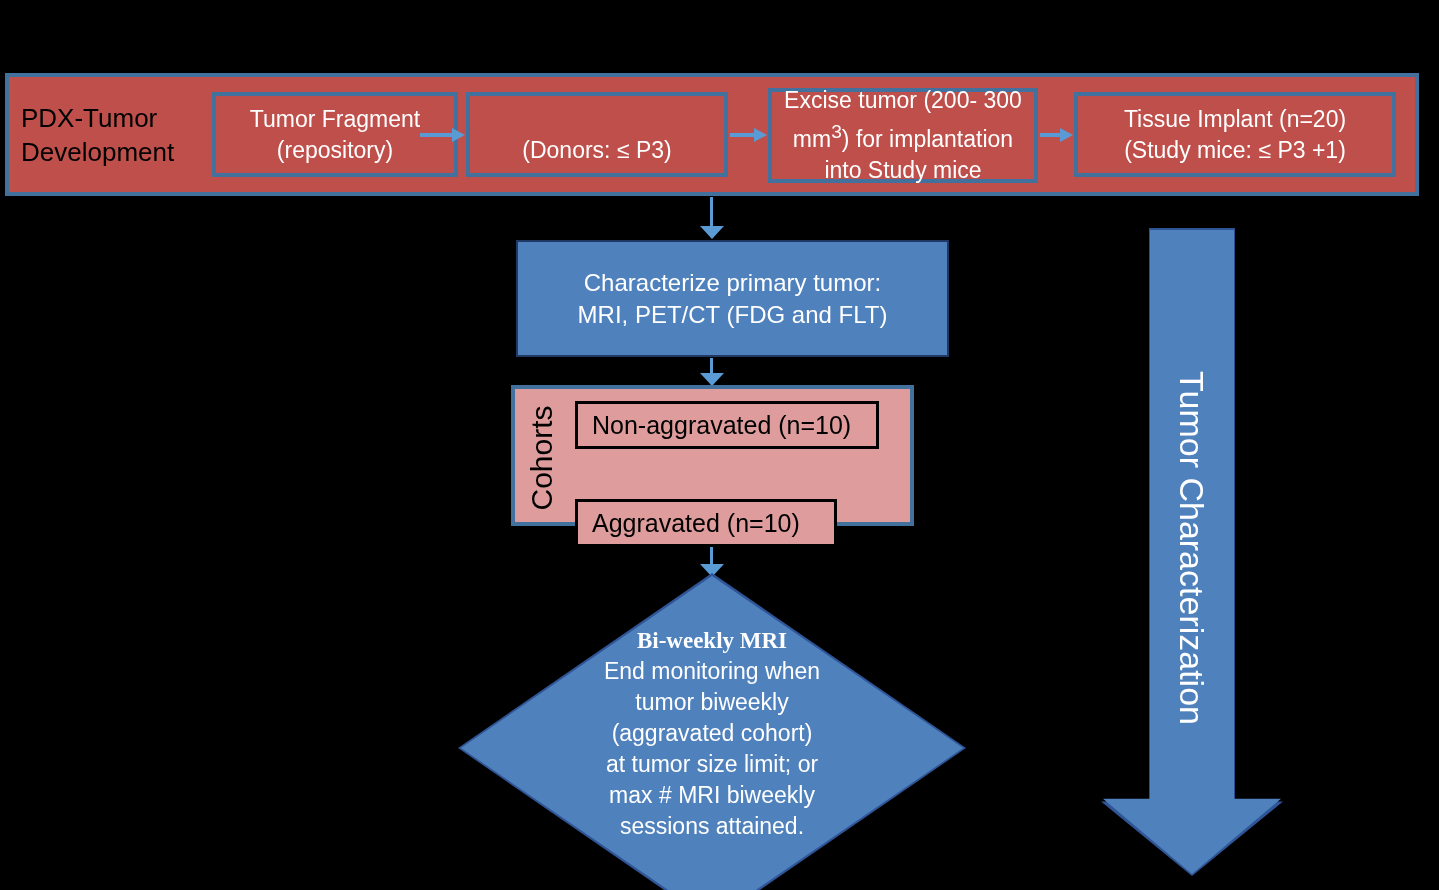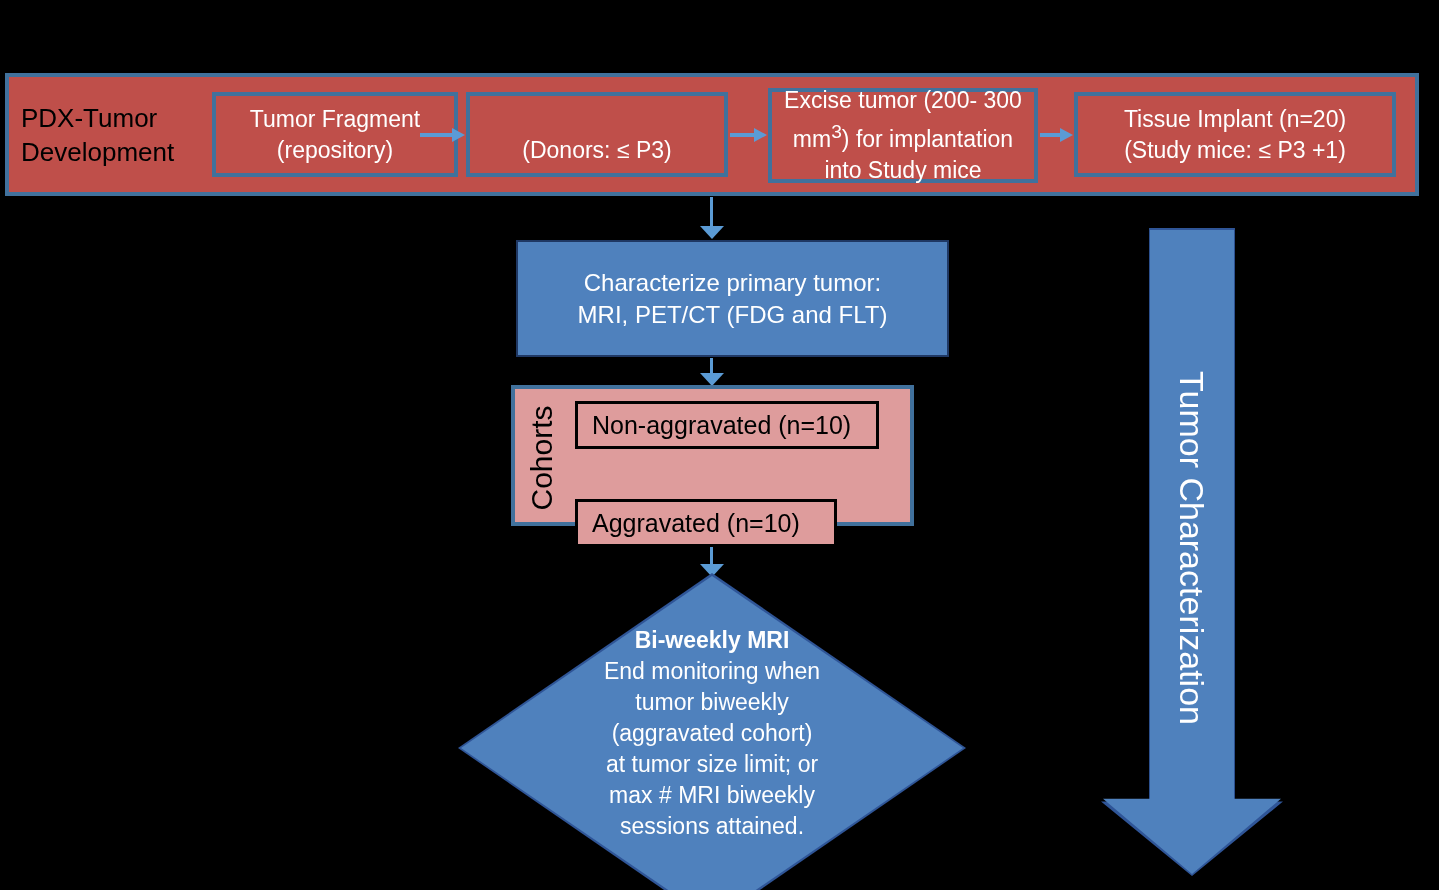--- a/index.html
+++ b/index.html
@@ -96,21 +96,21 @@
   }
   #diamond-fill{
     position:absolute;left:3px;top:3px;right:3px;bottom:3px;
     background:#4F81BD;
     clip-path:polygon(50% 0%,100% 50%,50% 100%,0% 50%);
   }
   #diamond-text{
     position:absolute;left:0;right:0;top:52px;
     text-align:center;color:#fff;font-size:23px;line-height:31px;
   }
-  #diamond-text .strong{font-weight:bold;}
+  #diamond-text .strong{font-weight:bold;font-family:Liberation Serif, serif;}
 
   
   #bigarrow{position:absolute;left:1101px;top:228px;width:182px;height:648px;}
   #bigarrow .outline{
     position:absolute;inset:0;background:#2F5597;
     clip-path:polygon(26.4% 0%,73.6% 0%,73.6% 88.5%,100% 88.5%,50% 100%,0% 88.5%,26.4% 88.5%);
   }
   #bigarrow .fill{
     position:absolute;left:2px;top:2px;right:2px;bottom:2px;background:#4F81BD;
     clip-path:polygon(26.4% 0%,73.6% 0%,73.6% 88.3%,100% 88.3%,50% 100%,0% 88.3%,26.4% 88.3%);

